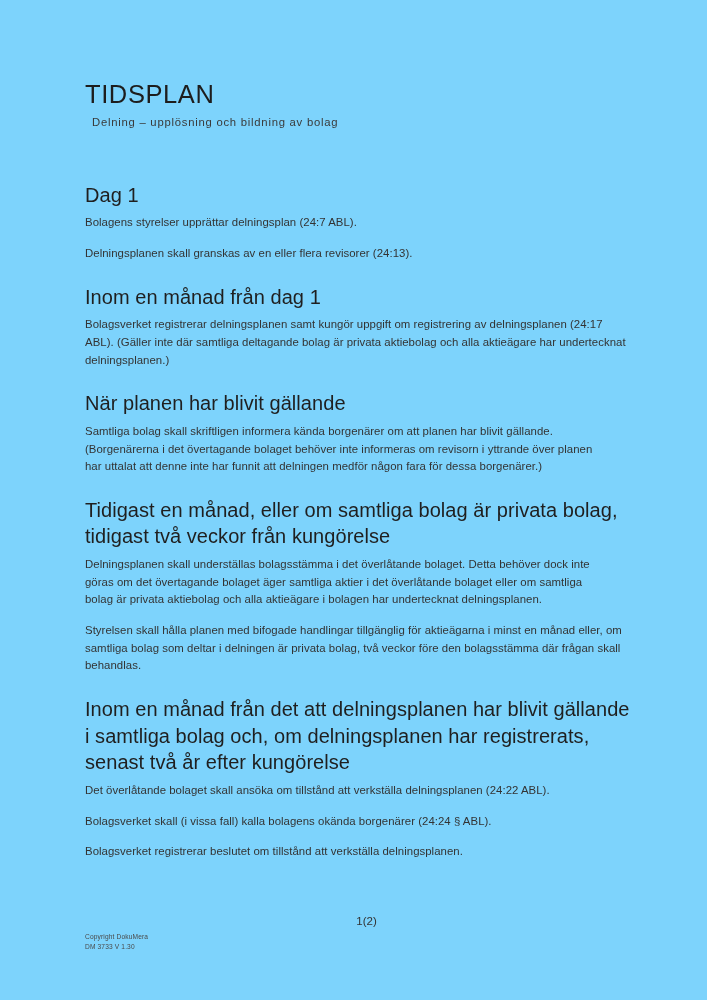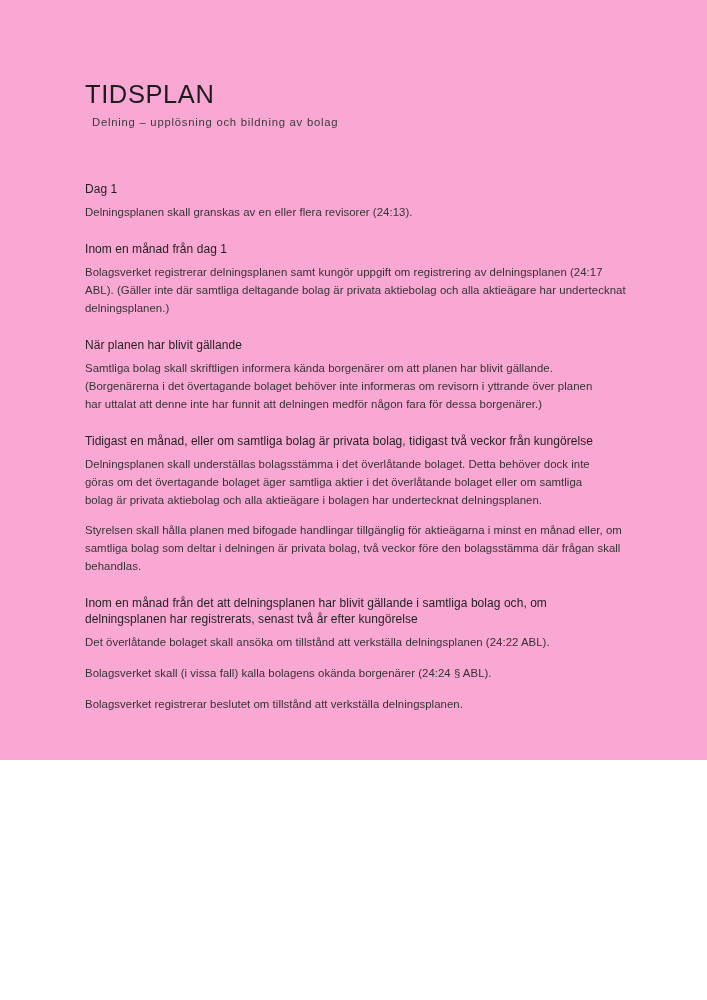--- a/index.html
+++ b/index.html
@@ -14,22 +14,22 @@
     position: relative;
     font-family: "Liberation Sans", "DejaVu Sans", sans-serif;
     color: #2b2b2b;
     -webkit-font-smoothing: antialiased;
   }
   .page {
     position: absolute;
     left: 0;
     top: 0;
     width: 707px;
-    height: 760px;
-    background: #f9a8d4;
+    height: 1000px;
+    background: #7dd3fc;
     overflow: hidden;
   }
   .content {
     position: absolute;
     left: 85px;
     top: 80px;
     width: 542px;
   }
 
   
@@ -54,21 +54,21 @@
   .section {
     margin: 0;
   }
   .section.first-section {
     margin-top: 52px;
   }
   .section + .section {
     margin-top: 21px;
   }
   .section-heading {
-    font-size: 12px;
+    font-size: 20px;
     font-weight: 400;
     color: #1f1f1f;
     line-height: 1.33;
     margin: 0 16px 6px 0;
     letter-spacing: 0.05px;
   }
   .section-heading.wide {
     width: 546px;
   }
   .para {
@@ -113,20 +113,21 @@
 <body>
 
 <div class="page">
   <div class="content">
 
     <h1 class="doc-title">TIDSPLAN</h1>
     <p class="doc-subtitle">Delning – upplösning och bildning av bolag</p>
 
     <section class="section first-section">
       <h2 class="section-heading">Dag 1</h2>
+      <p class="para">Bolagens styrelser upprättar delningsplan (24:7 ABL).</p>
       <p class="para">Delningsplanen skall granskas av en eller flera revisorer (24:13).</p>
     </section>
 
     <section class="section">
       <h2 class="section-heading">Inom en månad från dag 1</h2>
       <p class="para">Bolagsverket registrerar delningsplanen samt kungör uppgift om registrering av delningsplanen (24:17 ABL). (Gäller inte där samtliga deltagande bolag är privata aktiebolag och alla aktieägare har undertecknat delningsplanen.)</p>
     </section>
 
     <section class="section">
       <h2 class="section-heading">När planen har blivit gällande</h2>

